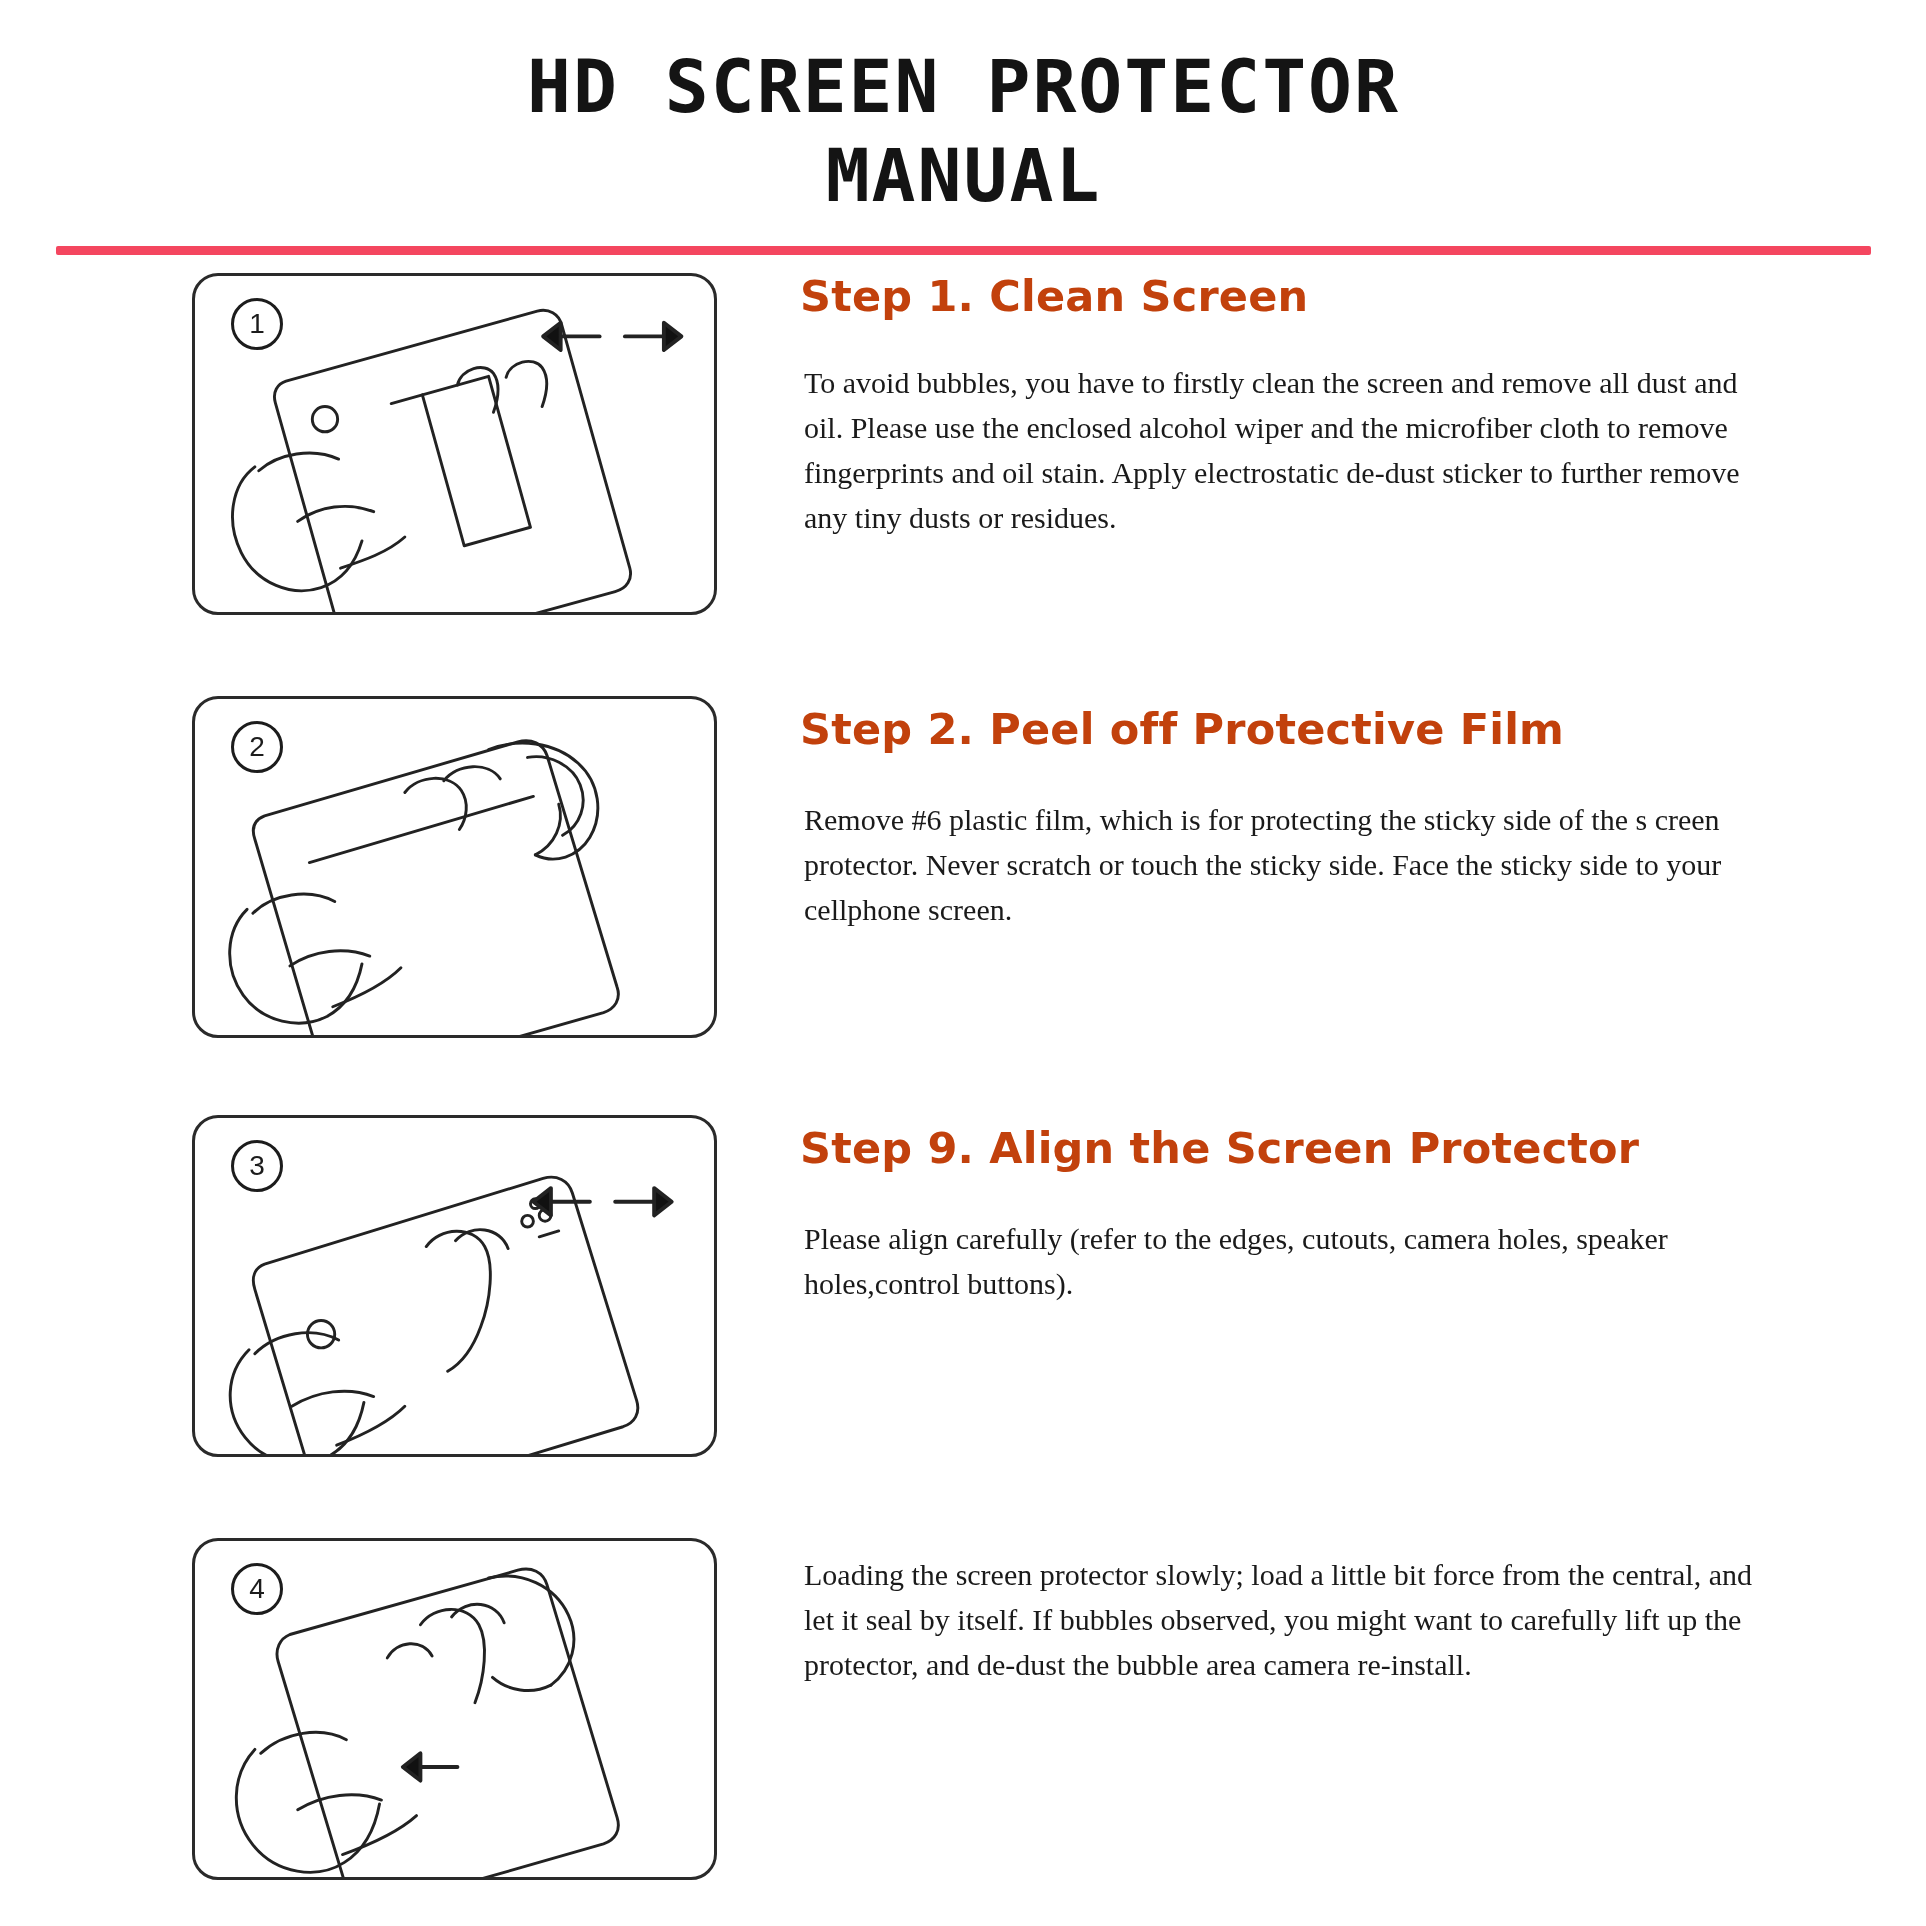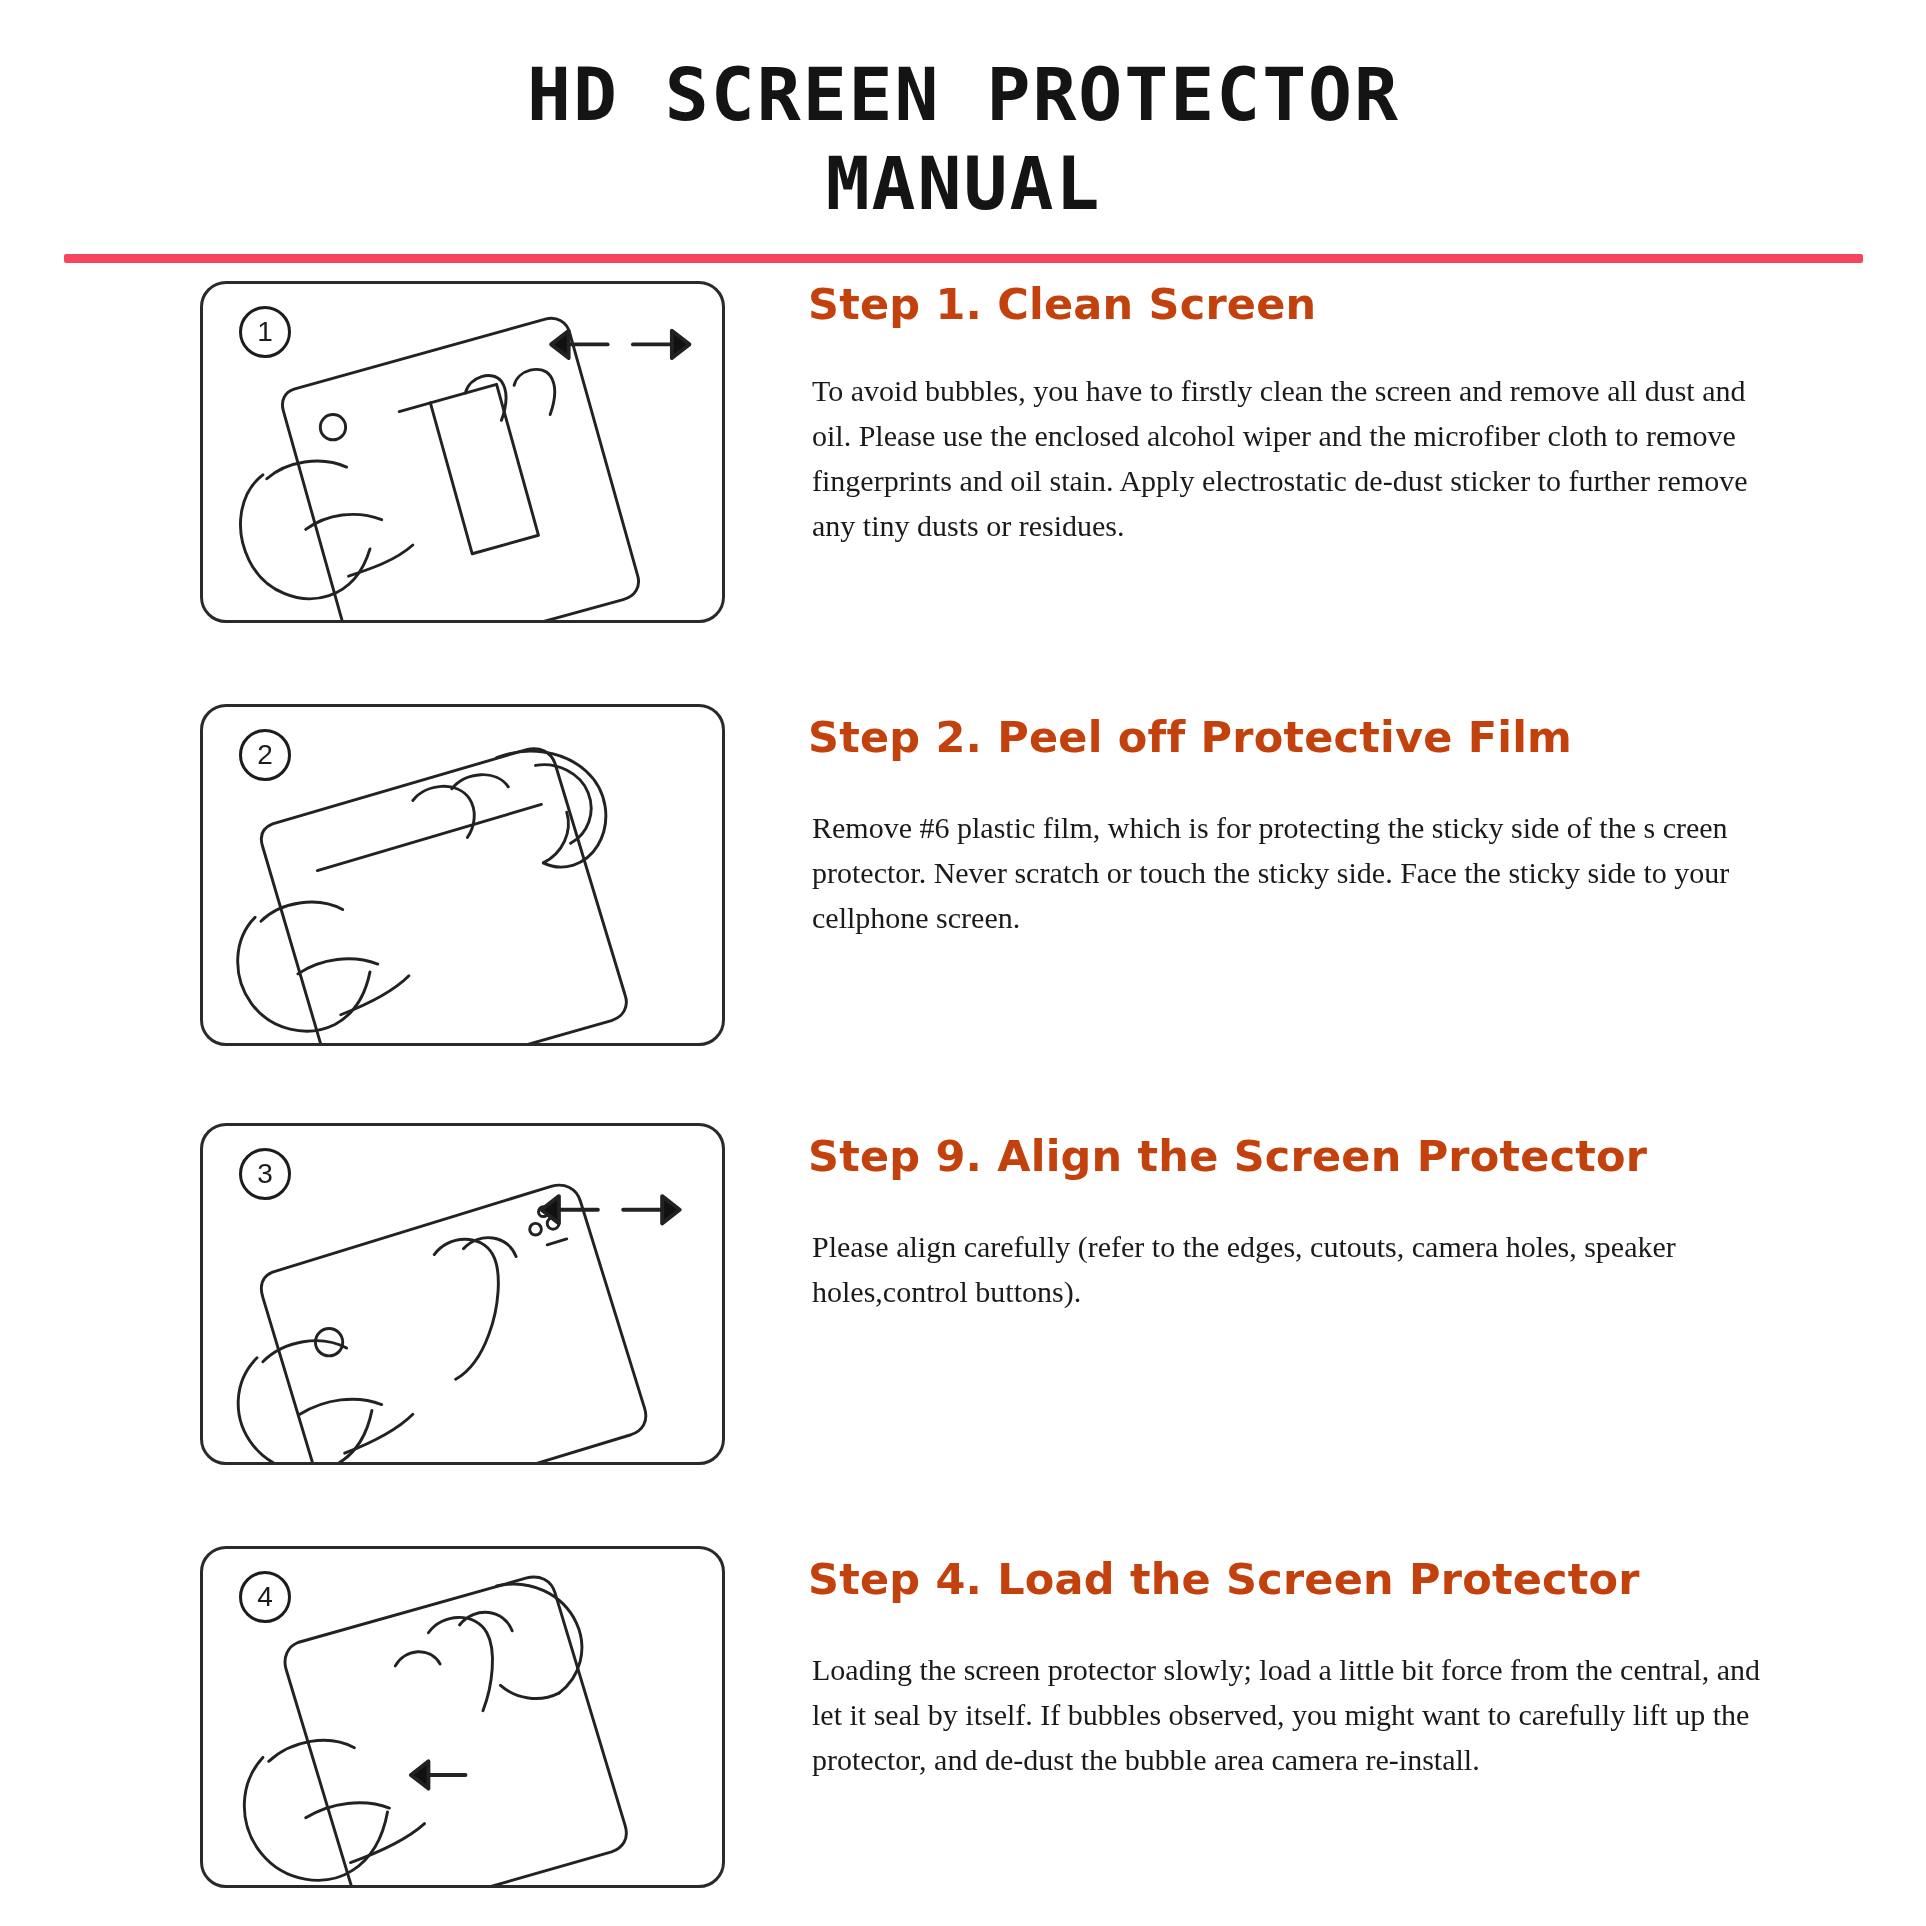--- a/index.html
+++ b/index.html
@@ -12,21 +12,21 @@
     height: 1927px;
     font-family: "Liberation Sans", sans-serif;
     color: #111111;
     overflow: hidden;
   }
   .page {
     position: relative;
     width: 1927px;
     height: 1927px;
     box-sizing: border-box;
-    padding: 16px;
+    padding: 8px;
   }
 
   
   .title-block {
     text-align: center;
     padding-top: 34px;
   }
   .title-line {
     font-family: "DejaVu Sans Mono", monospace;
     font-weight: bold;
@@ -260,20 +260,19 @@
             <path d="M150 322 C178 312 206 300 226 282"></path>
 
             <g stroke-width="4">
               <path d="M268 232 L214 232"></path>
               <path d="M230 218 L212 232 L230 246 Z" fill="#111"></path>
             </g>
           </g>
         </svg>
       </div>
       <div class="copy">
-        <h2 class="step-title">Step 4. Load the Screen Protector</h2>
         <p class="step-body">Loading the screen protector slowly; load a little bit force from the central, and let it seal by itself. If bubbles observed, you might want to carefully lift up the protector, and de-dust the bubble area camera re-install.</p>
       </div>
     </div>
 
   </div>
 </div>
 
 
 </body></html>

